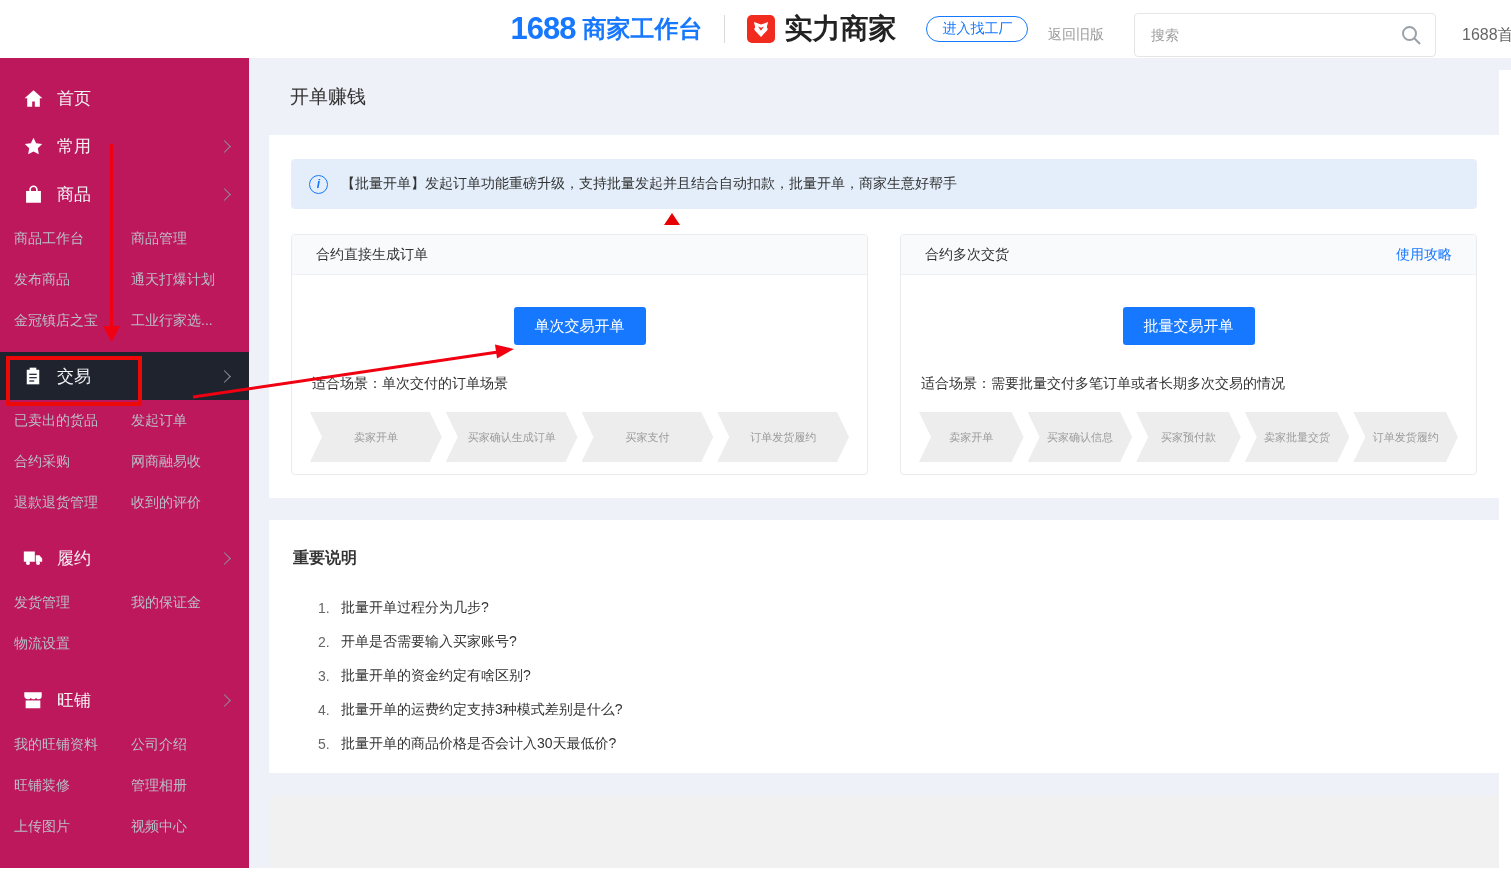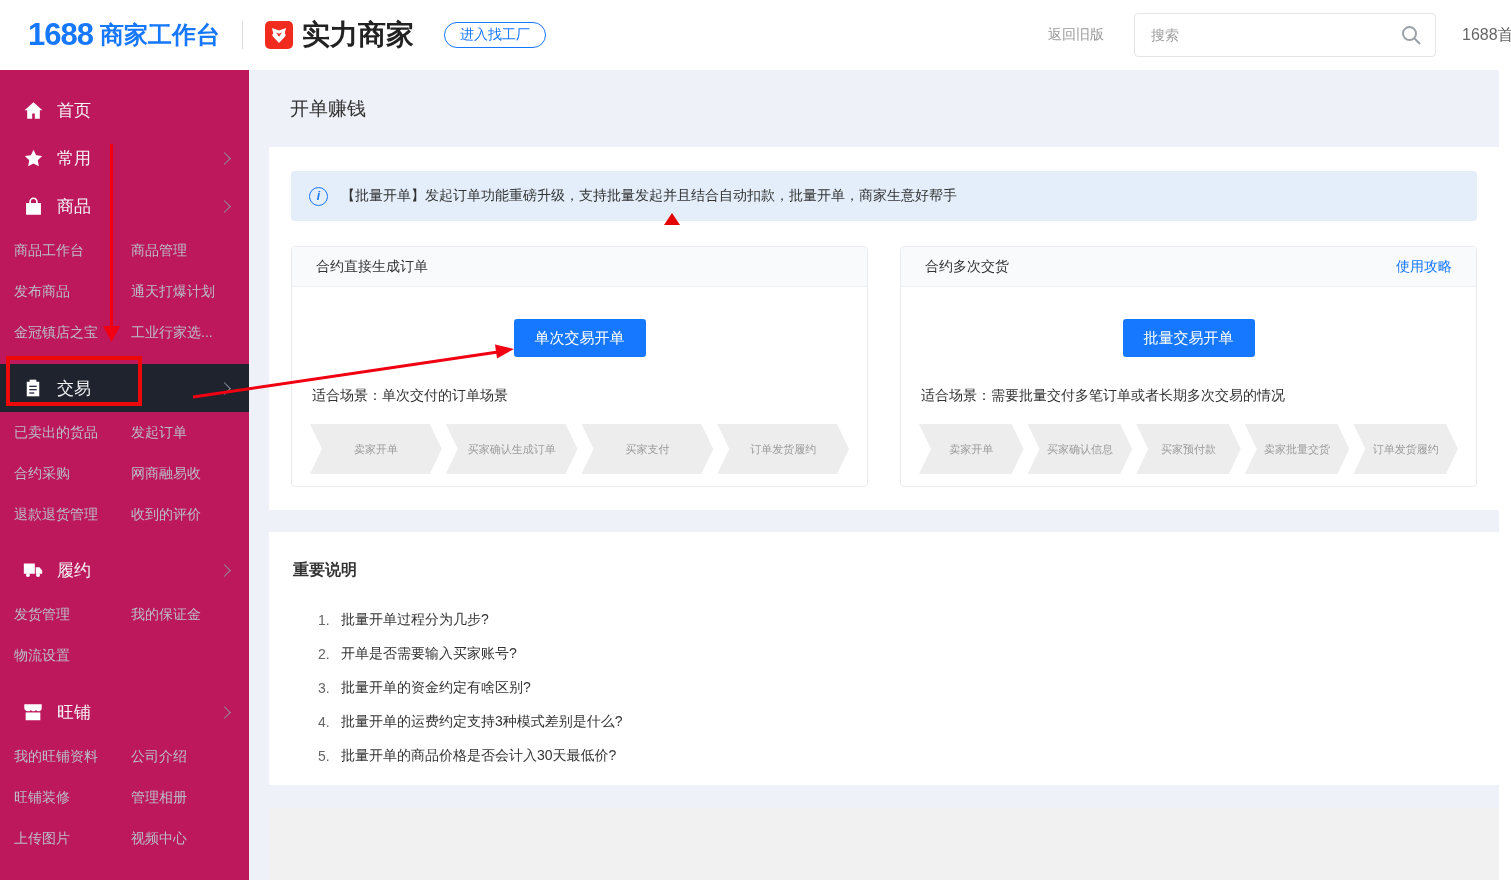--- a/index.html
+++ b/index.html
@@ -3,22 +3,22 @@
 <meta charset="utf-8">
 <style>
   * { margin:0; padding:0; box-sizing:border-box; }
   html,body { width:1511px; height:880px; overflow:hidden; }
   body {
     font-family:"Liberation Sans","DejaVu Sans",sans-serif;
     background:#fff; position:relative; color:#333;
   }
 
   
-  .header { height:70px; background:#fff; display:flex; align-items:center;
-            padding-left:28px; position:relative; z-index:5; }
+  .header { height:58px; background:#fff; display:flex; align-items:center;
+            padding-left:28px; position:relative; z-index:5;justify-content:center; }
   .brand { font-size:31px; font-weight:800; color:#1677ff; letter-spacing:-1px; }
   .brand-suffix { font-size:24px; font-weight:700; color:#1677ff; margin-left:7px; }
   .hdr-divider { width:1px; height:28px; background:#d9d9d9; margin:0 22px; }
   .badge-icon { width:28px; height:28px; background:#f12b1e; border-radius:5px;
                 display:flex; align-items:center; justify-content:center; }
   .badge-label { font-size:28px; font-weight:700; color:#222; margin-left:9px; }
   .pill-btn { margin-left:30px; border:1px solid #1677ff; color:#1677ff; background:#fff;
               border-radius:14px; height:26px; padding:0 15px; font-size:14px;
               display:flex; align-items:center; cursor:pointer; }
   .header-right { position:absolute; left:1048px; top:0; height:70px;

